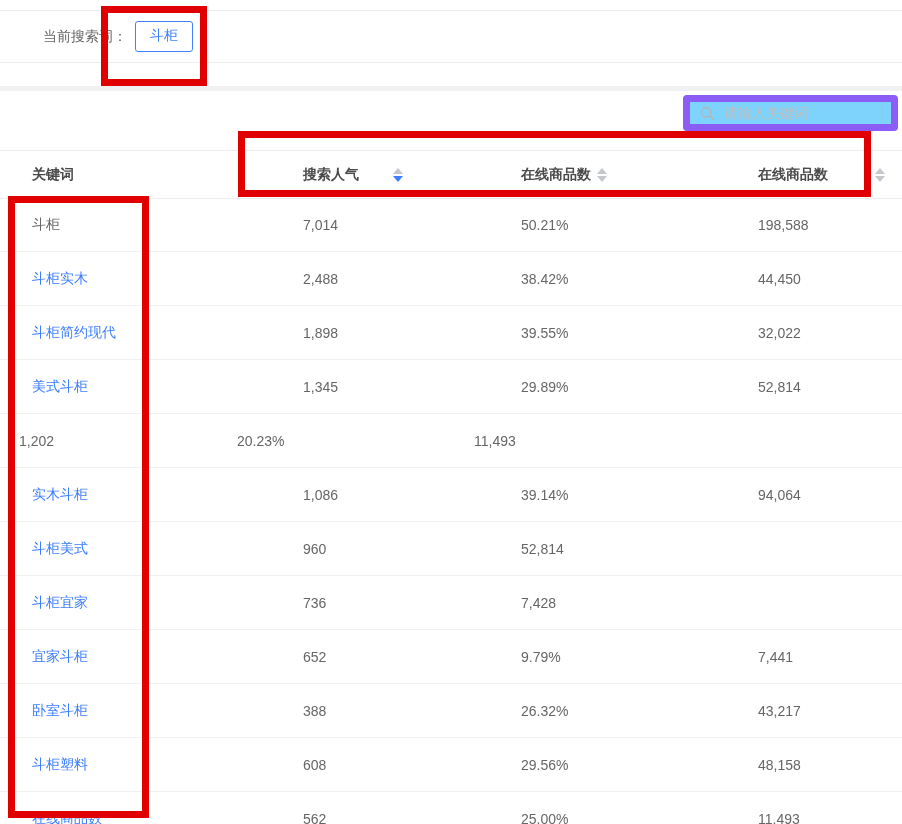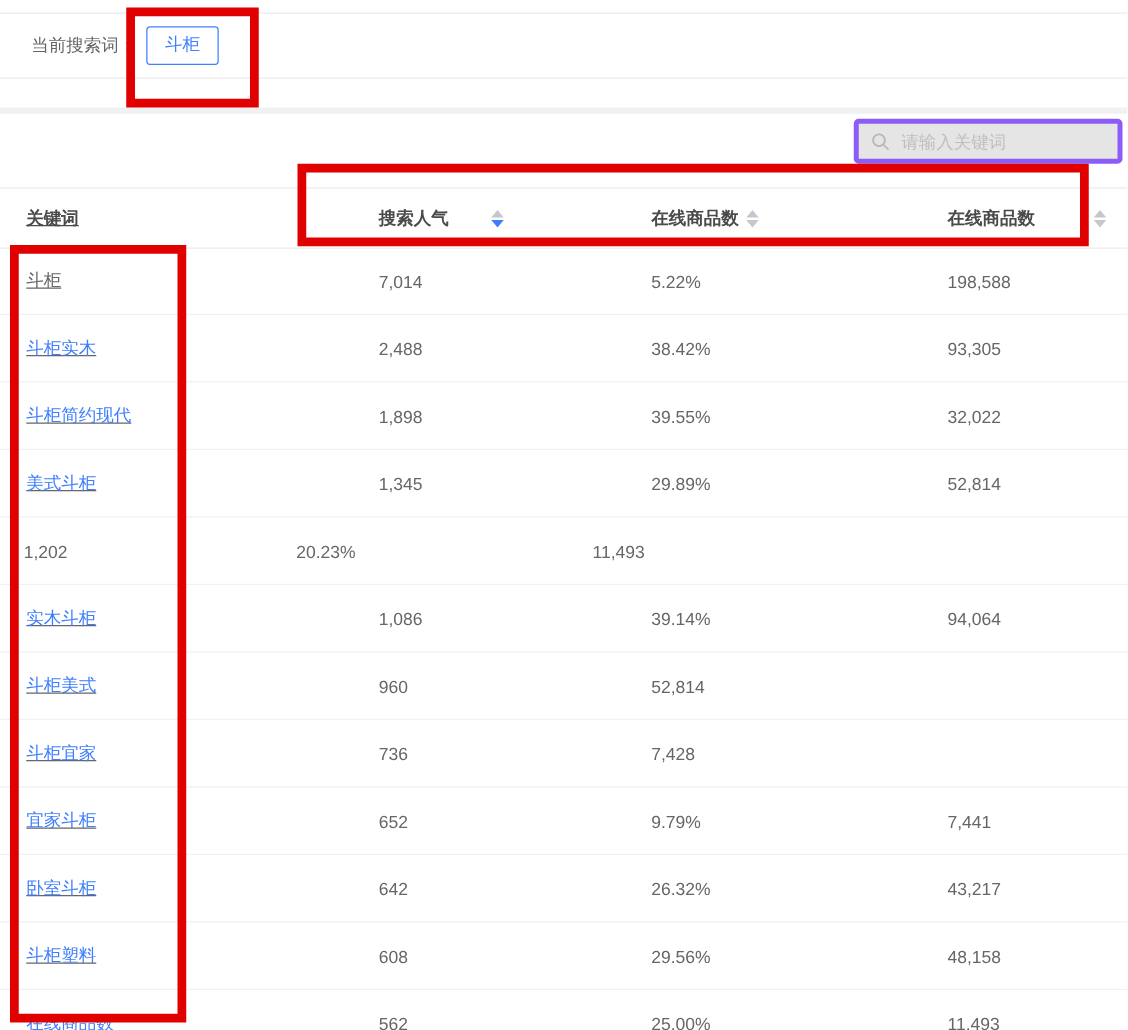--- a/index.html
+++ b/index.html
@@ -8,48 +8,48 @@
     background:#ffffff;
     font-family:"Liberation Sans","DejaVu Sans",sans-serif;
     -webkit-font-smoothing:antialiased;
   }
   .hairline{position:absolute;left:0;right:0;height:1px;background:#ececec;}
   #line-top{top:10px;}
   #line-topbar-bottom{top:62px;}
   .gray-band{position:absolute;left:0;right:0;top:86px;height:5px;background:#f0f1f3;}
 
   
-  .topbar{position:absolute;left:0;right:0;top:11px;height:51px;display:flex;align-items:center;padding-left:25px;box-sizing:border-box;}
+  .topbar{position:absolute;left:0;right:0;top:11px;height:51px;display:flex;align-items:center;padding-left:43px;box-sizing:border-box;}
   .topbar-label{font-size:14px;color:#666;}
   .term-tag{
     margin-left:8px;display:inline-block;padding:0 14px;height:29px;line-height:27px;
     border:1px solid #4080ff;border-radius:3px;color:#4080ff;font-size:14px;background:#fff;cursor:pointer;
   }
 
   
   .search-box{
     position:absolute;left:683px;top:95px;width:215px;height:36px;box-sizing:border-box;
-    border:4px solid #8b5cf6;border-radius:4px;display:flex;align-items:center;padding:0 10px;background:#e5e5e5;
+    border:7px solid #8b5cf6;border-radius:4px;display:flex;align-items:center;padding:0 10px;background:#7dd3fc;
   }
   .search-box svg{flex:0 0 auto;margin-right:7px;}
   .search-box input{
     border:none;outline:none;flex:1;min-width:0;font-size:14px;color:#666;background:transparent;
     font-family:"Liberation Sans","DejaVu Sans",sans-serif;
   }
   .search-box input::placeholder{color:#bfbfbf;}
 
   
   .thead{
     position:absolute;left:0;right:0;top:150px;height:47px;box-sizing:content-box;
     border-top:1px solid #ececec;border-bottom:1px solid #ececec;
     display:flex;align-items:center;font-size:14px;font-weight:bold;color:#4a4a4a;
   }
   .tbody{position:absolute;left:0;right:0;top:198px;}
   .trow{height:53px;display:flex;align-items:center;border-bottom:1px solid #f1f1f1;font-size:14px;color:#666;}
-  .c1{width:284px;padding-left:21px;box-sizing:border-box;text-decoration:underline;}
+  .c1{width:284px;padding-left:32px;box-sizing:border-box;}
   .c2{width:218px;padding-left:19px;box-sizing:border-box;gap:28px;}
   .c3{width:237px;padding-left:19px;box-sizing:border-box;}
   .c4{flex:1;padding-left:19px;box-sizing:border-box;gap:41px;}
   .kw{color:#3d7eff;cursor:pointer;}
   .kw.plain{color:#666;cursor:default;}
   .hcell{display:flex;align-items:center;cursor:pointer;}
   .hcell.static{cursor:default;}
 
   
   .sort{display:inline-flex;flex-direction:column;margin-left:6px;}
@@ -109,29 +109,29 @@
         <i class="tri up"></i>
         <i class="tri down"></i>
       </span>
   </div>
 </div>
 
 <div class="tbody">
   <div class="trow">
     <div class="c1"><span class="kw plain">斗柜</span></div>
     <div class="c2">7,014</div>
-    <div class="c3">5.22%</div>
+    <div class="c3">50.21%</div>
     <div class="c4">198,588</div>
   </div>
 
   <div class="trow">
     <div class="c1"><span class="kw">斗柜实木</span></div>
     <div class="c2">2,488</div>
     <div class="c3">38.42%</div>
-    <div class="c4">93,305</div>
+    <div class="c4">44,450</div>
   </div>
 
   <div class="trow">
     <div class="c1"><span class="kw">斗柜简约现代</span></div>
     <div class="c2">1,898</div>
     <div class="c3">39.55%</div>
     <div class="c4">32,022</div>
   </div>
 
   <div class="trow">
@@ -168,21 +168,21 @@
 
   <div class="trow">
     <div class="c1"><span class="kw">宜家斗柜</span></div>
     <div class="c2">652</div>
     <div class="c3">9.79%</div>
     <div class="c4">7,441</div>
   </div>
 
   <div class="trow">
     <div class="c1"><span class="kw">卧室斗柜</span></div>
-    <div class="c2">642</div>
+    <div class="c2">388</div>
     <div class="c3">26.32%</div>
     <div class="c4">43,217</div>
   </div>
 
   <div class="trow">
     <div class="c1"><span class="kw">斗柜塑料</span></div>
     <div class="c2">608</div>
     <div class="c3">29.56%</div>
     <div class="c4">48,158</div>
   </div>

